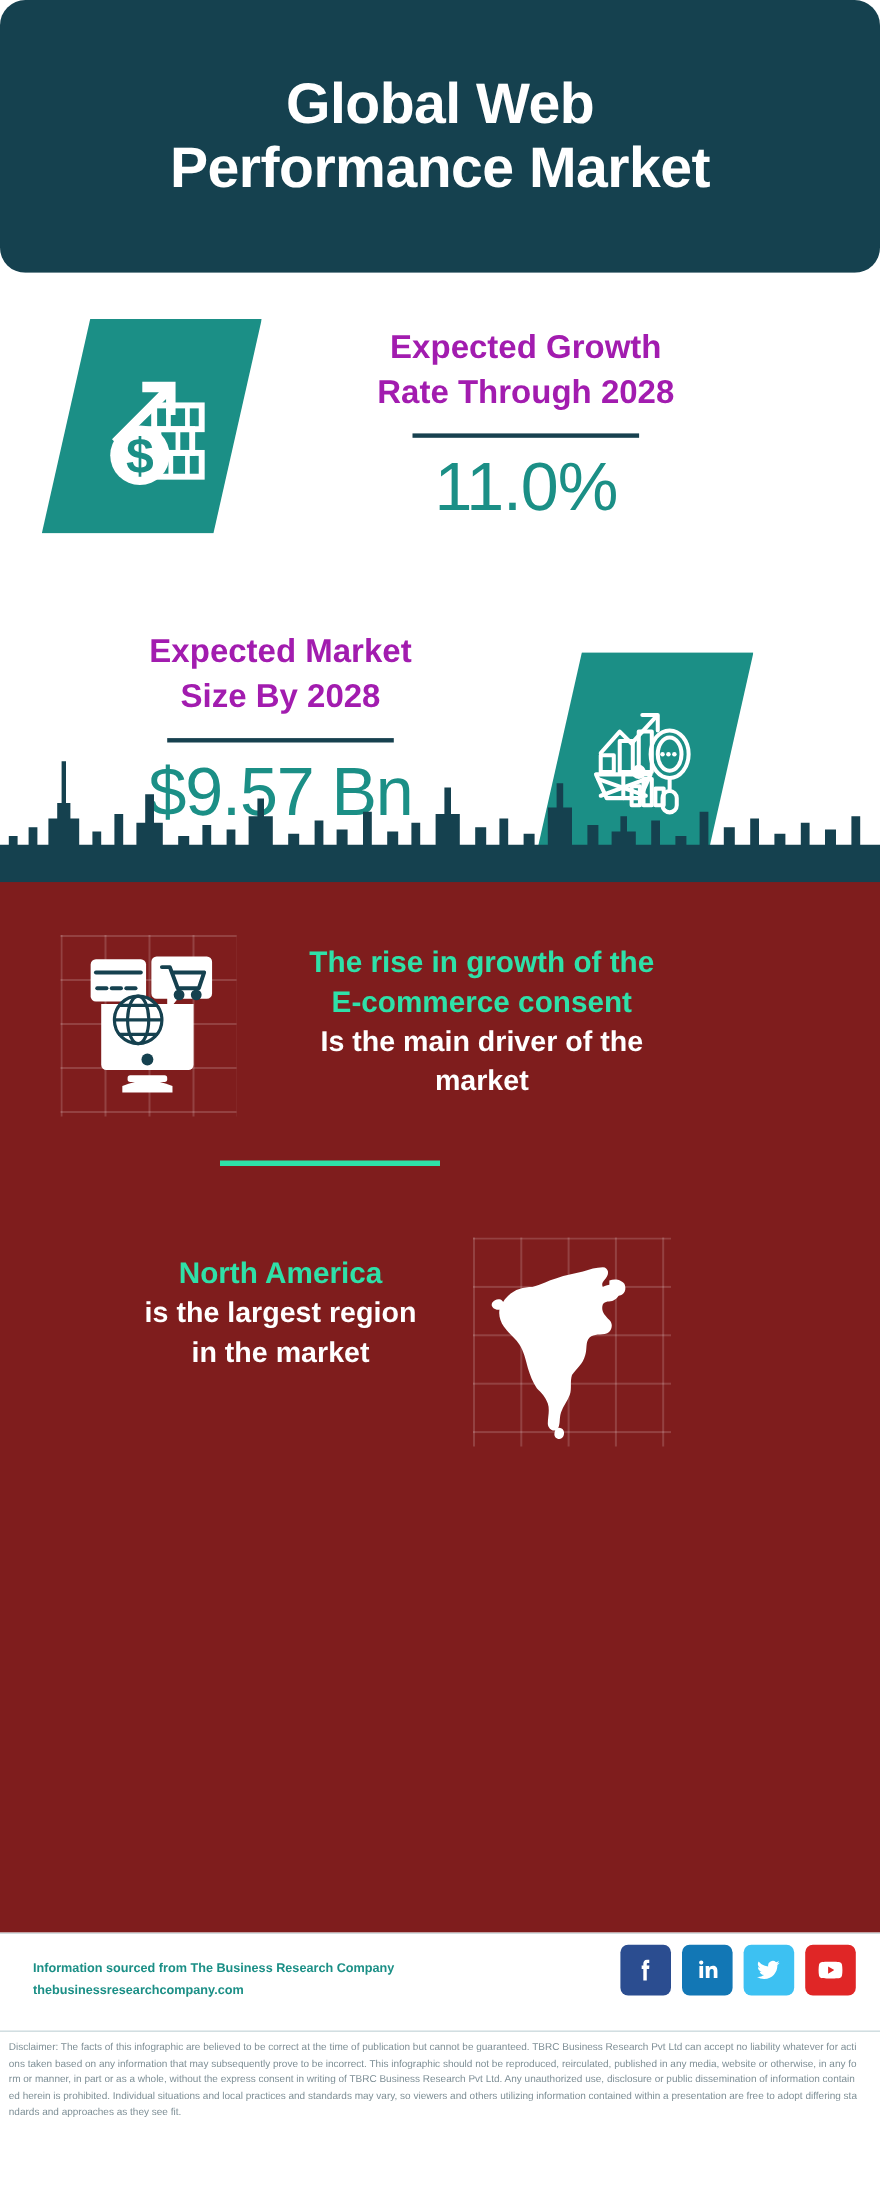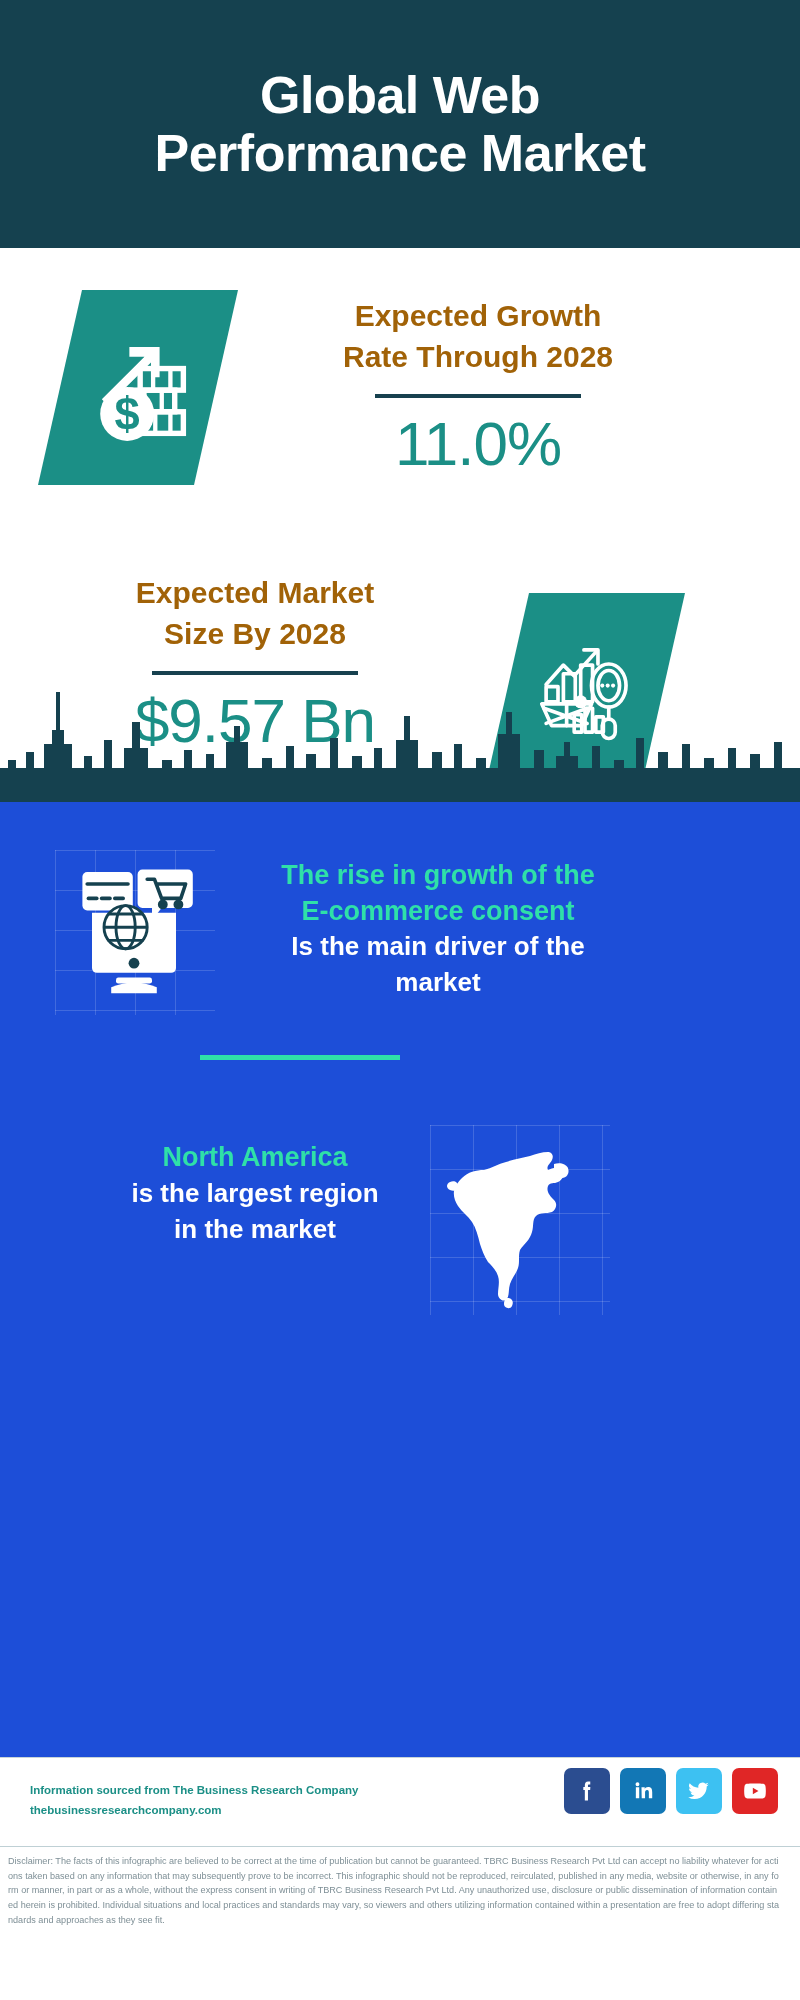--- a/index.html
+++ b/index.html
@@ -15,20 +15,21 @@
 
   
   .header {
     width: 800px;
     height: 248px;
     background: #15414f;
     display: flex;
     align-items: center;
     justify-content: center;
     padding: 0 40px;
+    border-radius: 23px;
   }
   .header h1 {
     color: #ffffff;
     font-size: 52px;
     font-weight: bold;
     line-height: 1.12;
     text-align: center;
     letter-spacing: -0.5px;
     font-family: "Liberation Sans", sans-serif;
   }
@@ -64,21 +65,21 @@
 
   
   .stat {
     position: absolute;
     text-align: center;
   }
   .stat-growth { left: 268px; top: 48px; width: 420px; }
   .stat-size   { left: 45px;  top: 325px; width: 420px; }
 
   .stat-title {
-    color: #a16207;
+    color: #a21caf;
     font-size: 30px;
     font-weight: bold;
     line-height: 1.36;
   }
   .stat-title .ln { display: block; }
   .stat-rule {
     width: 206px;
     height: 4px;
     background: #17414f;
     margin: 16px auto 10px;
@@ -88,21 +89,21 @@
     font-size: 62px;
     font-weight: normal;
     line-height: 1.15;
     letter-spacing: -1px;
   }
 
   
   .dark-zone {
     width: 800px;
     height: 957px;
-    background: #1d4ed8;
+    background: #7f1d1d;
     position: relative;
   }
   .skyline {
     position: absolute;
     top: -118px; left: 0;
     width: 800px; height: 120px;
     display: block;
   }
 
   

